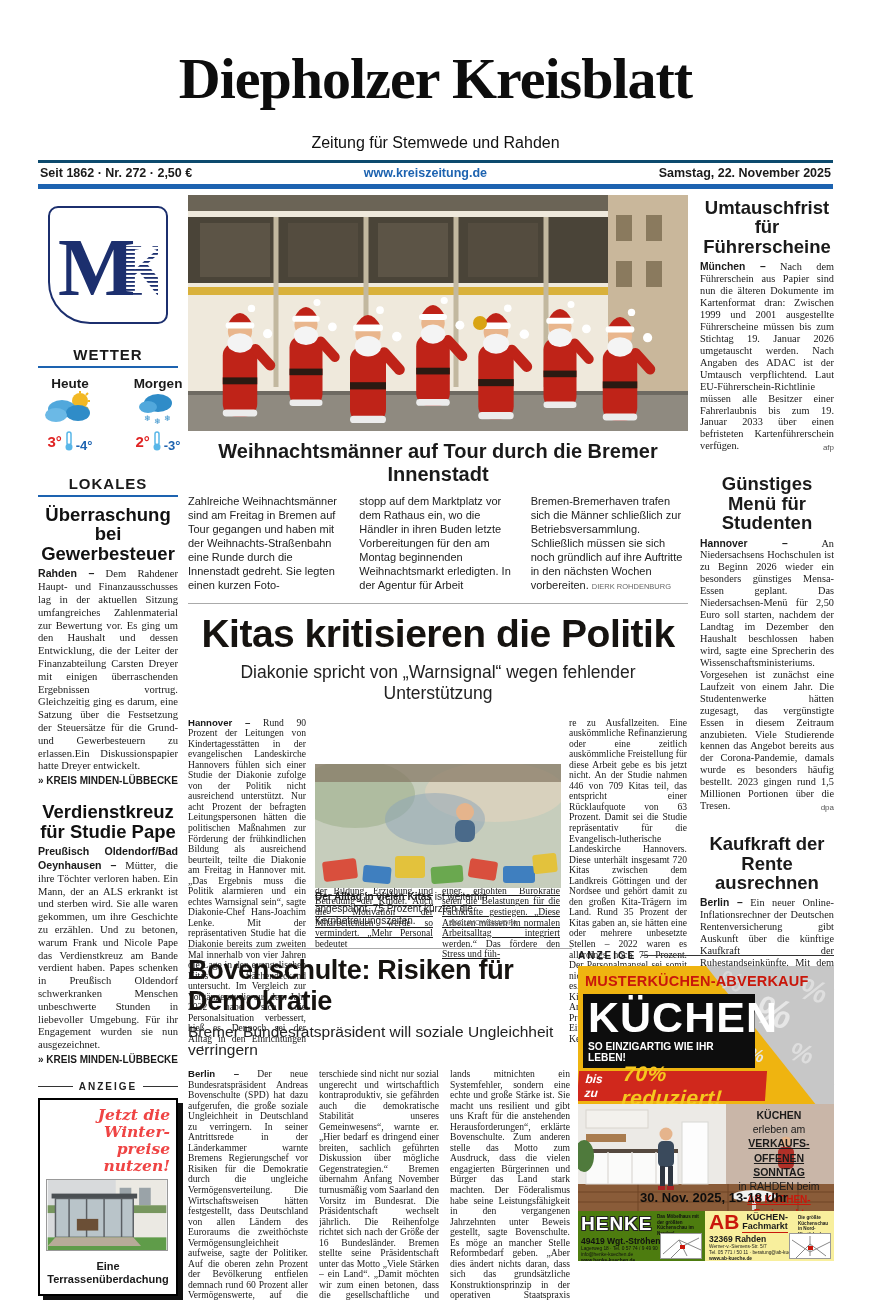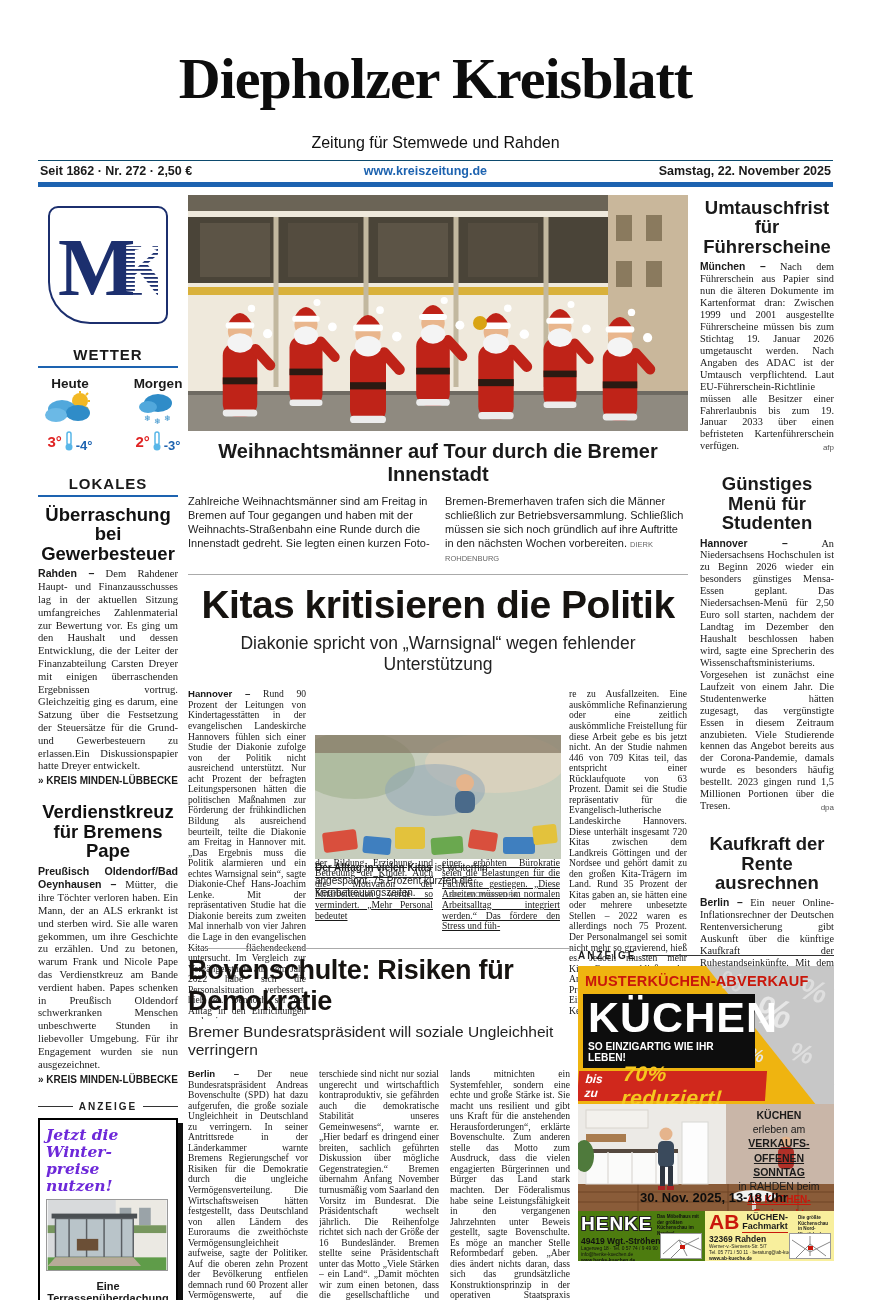--- a/index.html
+++ b/index.html
@@ -10,21 +10,21 @@
     font-family:"Liberation Sans", sans-serif; color:#1a1a1a;
     -webkit-font-smoothing:antialiased;
   }
 
   
   #masthead { position:absolute; left:38px; right:38px; top:50px; }
   .np-title { text-align:center; font-family:"Liberation Serif", serif; font-weight:700;
               font-size:58px; letter-spacing:-1px; color:#0d0d0d; line-height:1; }
   .np-sub { text-align:center; font-size:16px; font-weight:400; margin-top:26px; color:#111; }
   .info-row { display:flex; justify-content:space-between; align-items:center;
-              border-top:1px solid #0c4a6e; margin-top:8px; padding:3px 2px 4px 2px;
+              border-top:3px solid #0c4a6e; margin-top:8px; padding:3px 2px 4px 2px;
               font-size:12.5px; font-weight:bold; }
   .info-center { color:#1d63b0; }
   .blue-bar { height:5px; background:#1d63b0; }
 
   
   #sidebar { position:absolute; left:38px; top:200px; width:140px; }
   #main    { position:absolute; left:188px; top:195px; width:500px; }
   #rightcol{ position:absolute; left:700px; top:198px; width:134px; }
 
   
@@ -48,22 +48,22 @@
   .dateline { font-family:"Liberation Sans", sans-serif; font-weight:bold; }
   .ref-line { text-align:right; font-weight:bold; font-size:10px; margin-top:2px; }
   .credit { float:right; font-size:8px; color:#555; font-family:"Liberation Sans", sans-serif; position:relative; top:3px; }
 
   .anzeige-row { display:flex; align-items:center; gap:6px; margin-top:16px; }
   .anzeige-row .line { flex:1; border-top:1.5px solid #333; }
   .anzeige-row .lbl { font-size:10px; letter-spacing:2px; font-weight:bold; color:#222; }
 
   .side-ad { margin-top:6px; border:2px solid #000; box-shadow:5px 5px 0 #111;
              padding:6px 6px 8px 6px; background:#fff; }
-  .side-ad .script { color:#6d28d9; font-weight:bold; font-style:italic; font-size:15.5px;
-                     text-align:left; line-height:1.1; font-family:"DejaVu Serif", serif; }
+  .side-ad .script { color:#ef4444; font-weight:bold; font-style:italic; font-size:15.5px;
+                     text-align:right; line-height:1.1; font-family:"DejaVu Serif", serif; }
   .side-ad .photo { margin-top:5px; border:1px solid #999; }
   .side-ad .b1 { font-weight:bold; font-size:11px; text-align:center; margin-top:5px; line-height:1.15; }
 
   
   .hero { width:500px; height:236px; display:block; }
   .cap-head { text-align:center; font-weight:bold; font-size:20px; margin-top:9px; }
   .cap-cols { display:flex; gap:14px; margin-top:8px; }
   .cap-col { flex:1; font-size:11px; line-height:1.28; text-align:left; color:#222; }
   .cap-credit { font-size:7.5px; color:#666; }
   .main-divider { border-top:1px solid #aaa; margin-top:10px; }
@@ -215,21 +215,21 @@
     <div class="side-art">
       <h3>Überraschung bei Gewerbesteuer</h3>
       <div class="body-txt">
         <span class="dateline">Rahden –</span>
         <span>Dem Rahdener Haupt- und Finanzausschusses lag in der aktuellen Sitzung umfangreiches Zahlenmaterial zur Bewertung vor. Es ging um den Haushalt und dessen Entwicklung, die der Leiter der Finanzabteilung Carsten Dreyer mit einigen überraschenden Ergebnissen vortrug. Gleichzeitig ging es darum, eine Satzung über die Festsetzung der Steuersätze für die Grund- und Gewerbesteuern zu erlassen.Ein Diskussionspapier hatte Dreyer entwickelt.</span>
       </div>
       <div class="ref-line">» KREIS MINDEN-LÜBBECKE</div>
     </div>
 
     <div class="side-art" style="margin-top:16px;">
-      <h3>Verdienstkreuz für Bremens Pape</h3>
+      <h3>Verdienstkreuz für Studie Pape</h3>
       <div class="body-txt">
         <span class="dateline">Preußisch Oldendorf/Bad Oeynhausen –</span>
         <span>Mütter, die ihre Töchter verloren haben. Ein Mann, der an ALS erkrankt ist und sterben wird. Sie alle waren gekommen, um ihre Geschichte zu erzählen. Und zu betonen, warum Frank und Nicole Pape das Verdienstkreuz am Bande verdient haben. Papes schenken in Preußisch Oldendorf schwerkranken Menschen unbeschwerte Stunden in liebevoller Umgebung. Für ihr Engagement wurden sie nun ausgezeichnet.</span>
       </div>
       <div class="ref-line">» KREIS MINDEN-LÜBBECKE</div>
     </div>
 
     <div class="anzeige-row">
       <span class="line"></span>
       <span class="lbl">ANZEIGE</span>
@@ -306,20 +306,21 @@
       <use href="#santa" transform="translate(308,118) scale(1.18)"></use>
       <use href="#santa" transform="translate(372,114) scale(1.1)"></use>
       <use href="#santa" transform="translate(432,122) scale(1.15)"></use>
       <circle cx="292" cy="128" r="7" fill="#d9a413"></circle>
     </svg>
 
     <div>
       <div class="cap-head">Weihnachtsmänner auf Tour durch die Bremer Innenstadt</div>
       <div class="cap-cols">
         <div class="cap-col">Zahlreiche Weihnachtsmänner sind am Freitag in Bremen auf Tour gegangen und haben mit der Weihnachts-Straßenbahn eine Runde durch die Innenstadt gedreht. Sie legten einen kurzen Foto-</div>
+        <div class="cap-col">stopp auf dem Marktplatz vor dem Rathaus ein, wo die Händler in ihren Buden letzte Vorbereitungen für den am Montag beginnenden Weihnachtsmarkt erledigten. In der Agentur für Arbeit</div>
         <div class="cap-col">
           <span>Bremen-Bremerhaven trafen sich die Männer schließlich zur Betriebsversammlung. Schließlich müssen sie sich noch gründlich auf ihre Auftritte in den nächsten Wochen vorbereiten. </span><span class="cap-credit">DIERK ROHDENBURG</span>
         </div>
       </div>
       <div class="main-divider"></div>
     </div>
 
     <div>
       <div class="kita-head">Kitas kritisieren die Politik</div>
       <div class="kita-sub">Diakonie spricht von „Warnsignal“ wegen fehlender Unterstützung</div>

